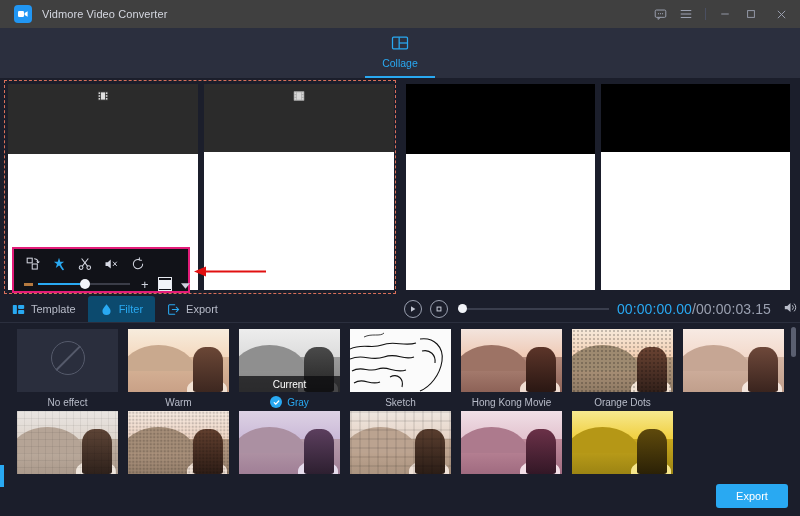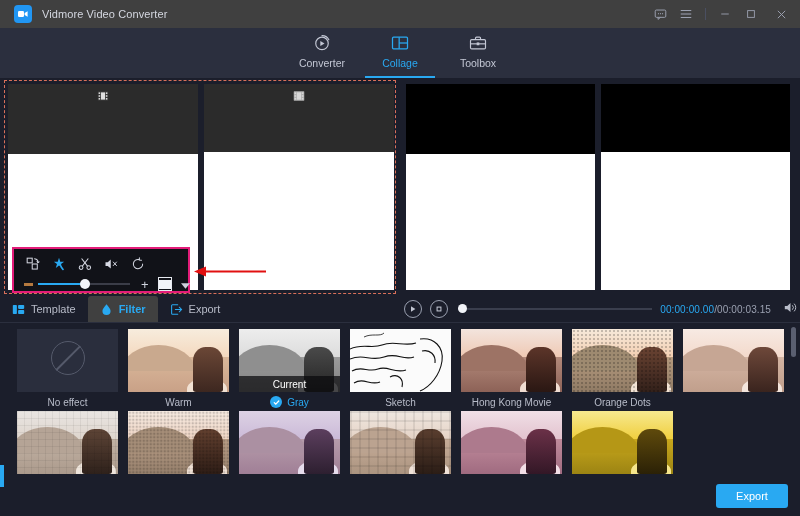--- a/index.html
+++ b/index.html
@@ -128,34 +128,34 @@
   
   .playerbar {
     position:absolute; left: 404px; top: 296px; width: 396px; height: 26px;
     display:flex; align-items:center; gap: 8px; color:#b9bdc9;
   }
   .pb-btn { width:18px;height:18px;border:1px solid #9aa0b0;border-radius:50%;display:flex;align-items:center;justify-content:center;color:#c2c6d2;}
   .pb-btn.sq { border-radius:50%; }
   .pb-seek { position:relative; flex:1; height:10px; margin-left:2px; }
   .pb-track { position:absolute; top:4px; left:0; right:0; height:2px; background:#3a3e4d; }
   .pb-knob  { position:absolute; top:0; left:0; width:9px; height:9px; border-radius:50%; background:#f2f4f8; }
-  .pb-time { font-size:10px; color:#9aa0b0; white-space:nowrap; letter-spacing:.1px; }
+  .pb-time { font-size:14px; color:#9aa0b0; white-space:nowrap; letter-spacing:.1px; }
   .pb-time b { color:#29a9f2; font-weight:normal; }
   .pb-vol { margin:0 2px 0 4px; color:#b9bdc9; }
 
   
   .tooltabs {
     position:absolute; left:0; top:296px; width:404px; height:26px;
     display:flex; align-items:stretch;
   }
   .tt {
     display:flex; align-items:center; gap:6px; padding:0 12px;
     color:#b8bcc9; font-size:11px;
   }
-  .tt.active { background:#404040; color:#29a9f2; border-radius:3px 3px 0 0;font-weight:bold; }
+  .tt.active { background:#0c4a6e; color:#29a9f2; border-radius:3px 3px 0 0; }
   .tt-icon { display:flex; align-items:center; color:#29a9f2; }
 
   .divider-line { position:absolute; left:0; top:322px; width:800px; height:1px; background:#2b2f3e; }
 
   
   .filterpanel {
     position:absolute; left:0; top:323px; width:800px; height:193px;
     background:#1b1e2b; overflow:hidden;
   }
   .fgrid { position:absolute; left:12px; top:6px; display:flex; flex-wrap:wrap; gap:0px; width: 780px; }
@@ -262,54 +262,33 @@
         <svg width="13" height="13" viewBox="0 0 16 16" stroke="currentColor" stroke-width="1.2">
             <line x1="3.5" y1="3.5" x2="12.5" y2="12.5"></line>
             <line x1="12.5" y1="3.5" x2="3.5" y2="12.5"></line>
           </svg>
       </div>
     </div>
   </div>
 
   <div class="nav">
 
-    <div class="nav-item">
-      <span class="nav-icon">
-        <svg width="20" height="20" viewBox="0 0 24 24" fill="none" stroke="currentColor" stroke-width="1.4">
-          <circle cx="12" cy="12.5" r="7.5"></circle>
-          <path d="M10 9.5 L15 12.5 L10 15.5 Z" fill="currentColor" stroke="none"></path>
-          <path d="M12 3.2 A 9 9 0 0 1 20.2 8" stroke-linecap="round"></path>
-        </svg>
-      </span>
-      <span class="nav-label">Converter</span>
-    </div>
 
 
     <div class="nav-item active">
       <span class="nav-icon">
         <svg width="20" height="20" viewBox="0 0 24 24" fill="none" stroke="currentColor" stroke-width="1.5">
           <rect x="3" y="5" width="18" height="14" rx="1.2"></rect>
           <line x1="11" y1="5" x2="11" y2="19"></line>
           <line x1="11" y1="12" x2="21" y2="12"></line>
         </svg>
       </span>
       <span class="nav-label">Collage</span>
     </div>
 
-    <div class="nav-item">
-      <span class="nav-icon">
-        <svg width="20" height="20" viewBox="0 0 24 24" fill="none" stroke="currentColor" stroke-width="1.4">
-          <rect x="3" y="8" width="18" height="11" rx="1.4"></rect>
-          <path d="M9 8 V6.2 A1.2 1.2 0 0 1 10.2 5 h3.6 A1.2 1.2 0 0 1 15 6.2 V8"></path>
-          <line x1="3" y1="13" x2="21" y2="13"></line>
-          <rect x="10.4" y="11.3" width="3.2" height="3.4" fill="currentColor" stroke="none"></rect>
-        </svg>
-      </span>
-      <span class="nav-label">Toolbox</span>
-    </div>
   </div>
 
   <div class="workspace">
 
     <div class="pane pane-left">
       <div class="collage-board">
         <div class="cell cell-left">
           <div class="filmstrip-badge">
             <svg width="11" height="10" viewBox="0 0 14 12" fill="currentColor">
               <rect x="0" y="0" width="14" height="12" rx="1"></rect>

